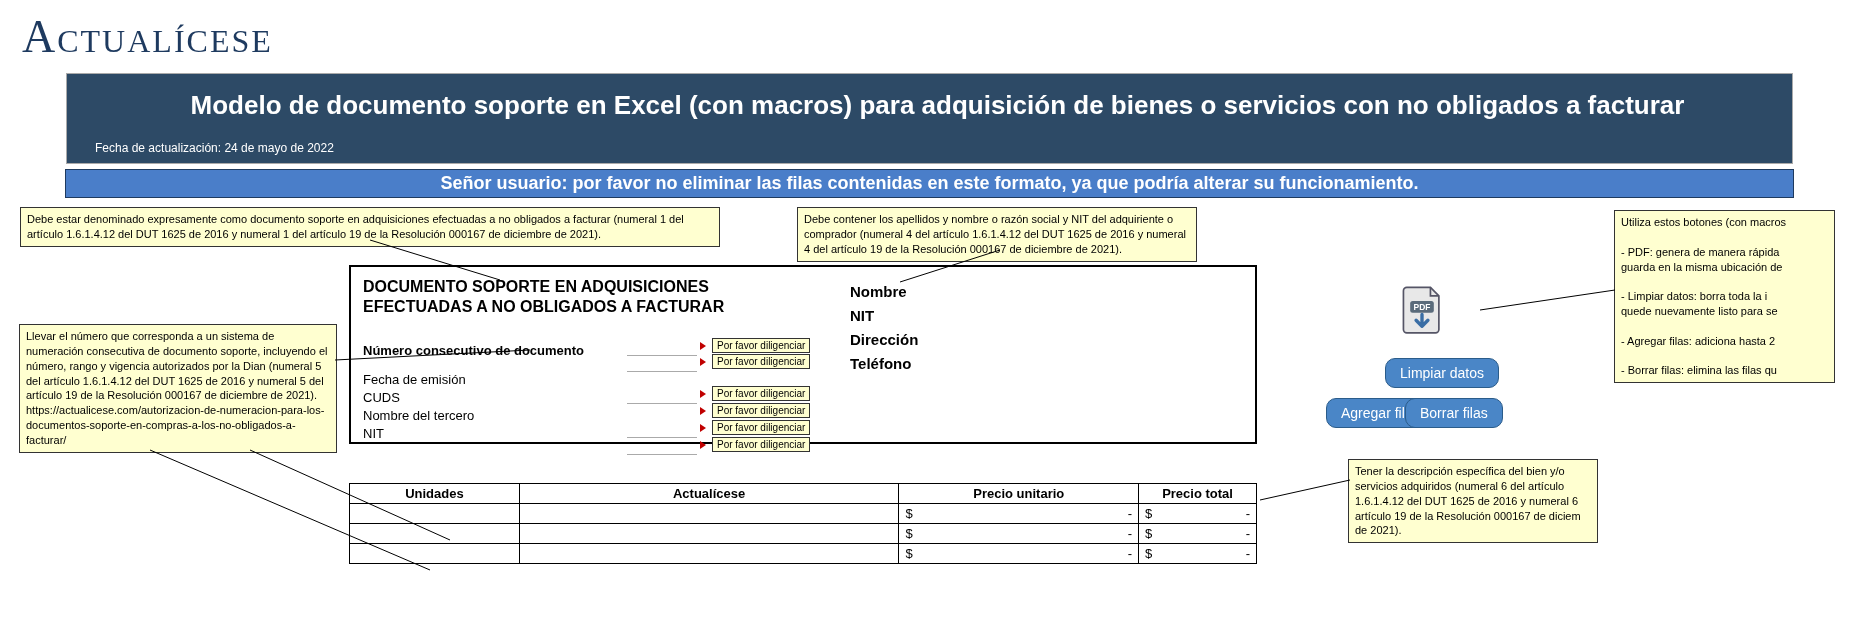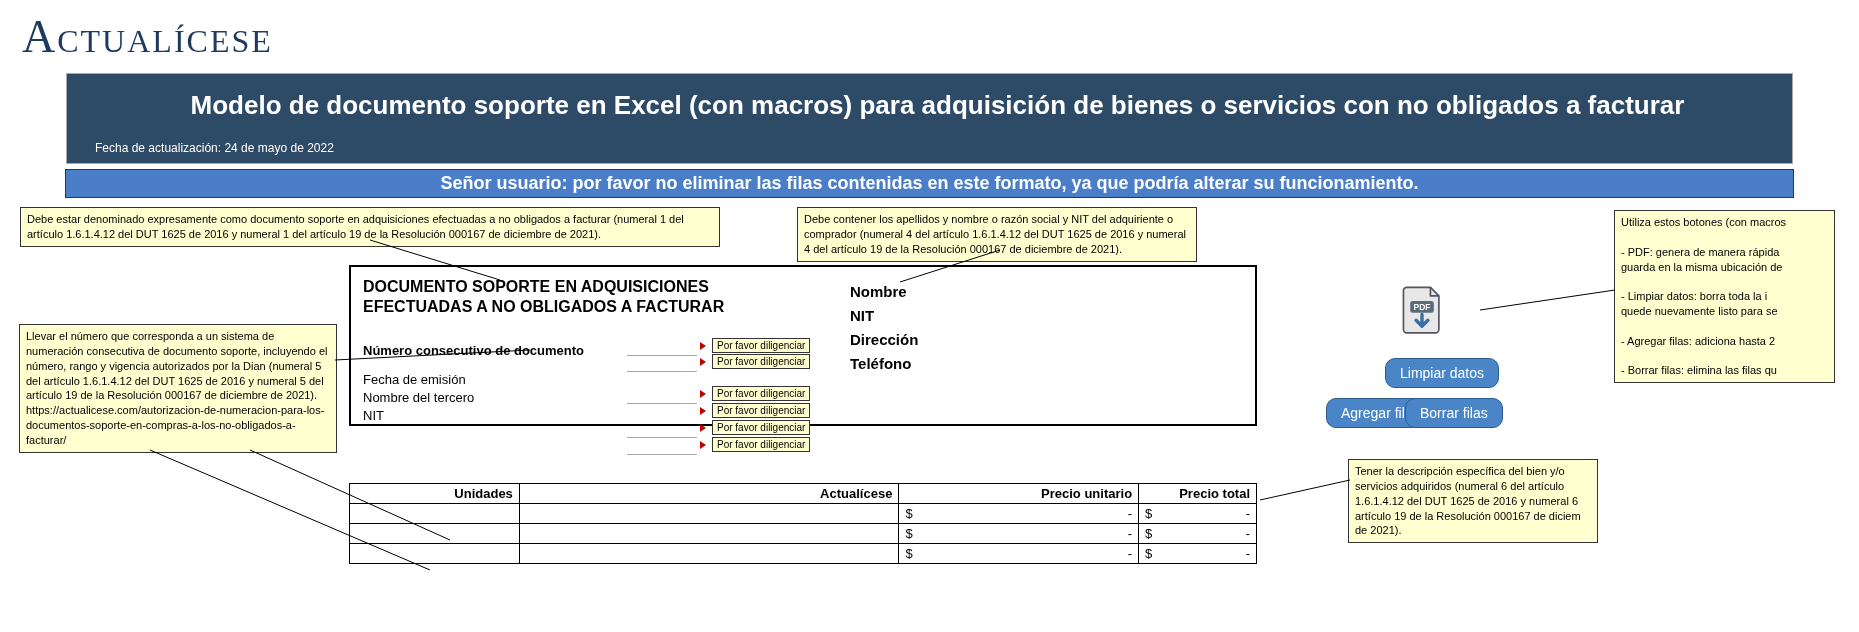--- a/index.html
+++ b/index.html
@@ -16,21 +16,21 @@
 .field-row .lbl{flex:0 0 auto}
 .num-row{font-weight:bold;font-size:13px;margin-bottom:2px}
 .hint-box{position:absolute;background:#ffffd0;border:1px solid #333;font-size:10px;padding:1px 4px;white-space:nowrap}
 .indicator{position:absolute;width:0;height:0;border-left:6px solid #c00000;border-top:4px solid transparent;border-bottom:4px solid transparent}
 .buyer{position:absolute;left:850px;top:280px;font-size:15px;font-weight:bold;line-height:1.6}
 .pdf-btn{position:absolute;left:1395px;top:284px;width:54px;height:54px;cursor:pointer}
 .pdf-btn svg{width:100%;height:100%}
 .mbtn{position:absolute;background:#4a86c7;color:#fff;border:1px solid #2b5c8a;border-radius:10px;font-size:14px;padding:6px 14px;cursor:pointer;font-family:inherit}
 .tbl{position:absolute;left:349px;top:483px;width:908px;border-collapse:collapse;font-size:13px}
 .tbl th,.tbl td{border:1px solid #000;padding:2px 6px;height:20px}
-.tbl th{font-weight:bold;text-align:right;background:#fff}
+.tbl th{font-weight:bold;text-align:center;background:#fff}
 </style>
 </head>
 <body>
 
 <div class="brand">Actualícese</div>
 
 <div class="title-band">
   <div class="title-text">Modelo de documento soporte en Excel (con macros) para adquisición de bienes o servicios con no obligados a facturar</div>
   <div class="update-line">Fecha de actualización: 24 de mayo de 2022</div>
 </div>
@@ -58,20 +58,23 @@
   <div class="doc-title">
     <span>DOCUMENTO SOPORTE EN ADQUISICIONES</span><br>
     <span>EFECTUADAS A NO OBLIGADOS A FACTURAR</span>
   </div>
   <div class="num-row">
     <span>Número consecutivo de documento</span>
   </div>
   <div style="height:10px"></div>
   <div class="field-row">
       <span class="lbl">Fecha de emisión</span>
+    </div>
+  <div class="field-row">
+      <span class="lbl">CUDS</span>
     </div>
   <div class="field-row">
       <span class="lbl">Nombre del tercero</span>
     </div>
   <div class="field-row">
       <span class="lbl">NIT</span>
     </div>
 </div>
 
 <div style="position:absolute;left:627px;top:355px;width:70px;border-bottom:1px solid #aaa"></div>

